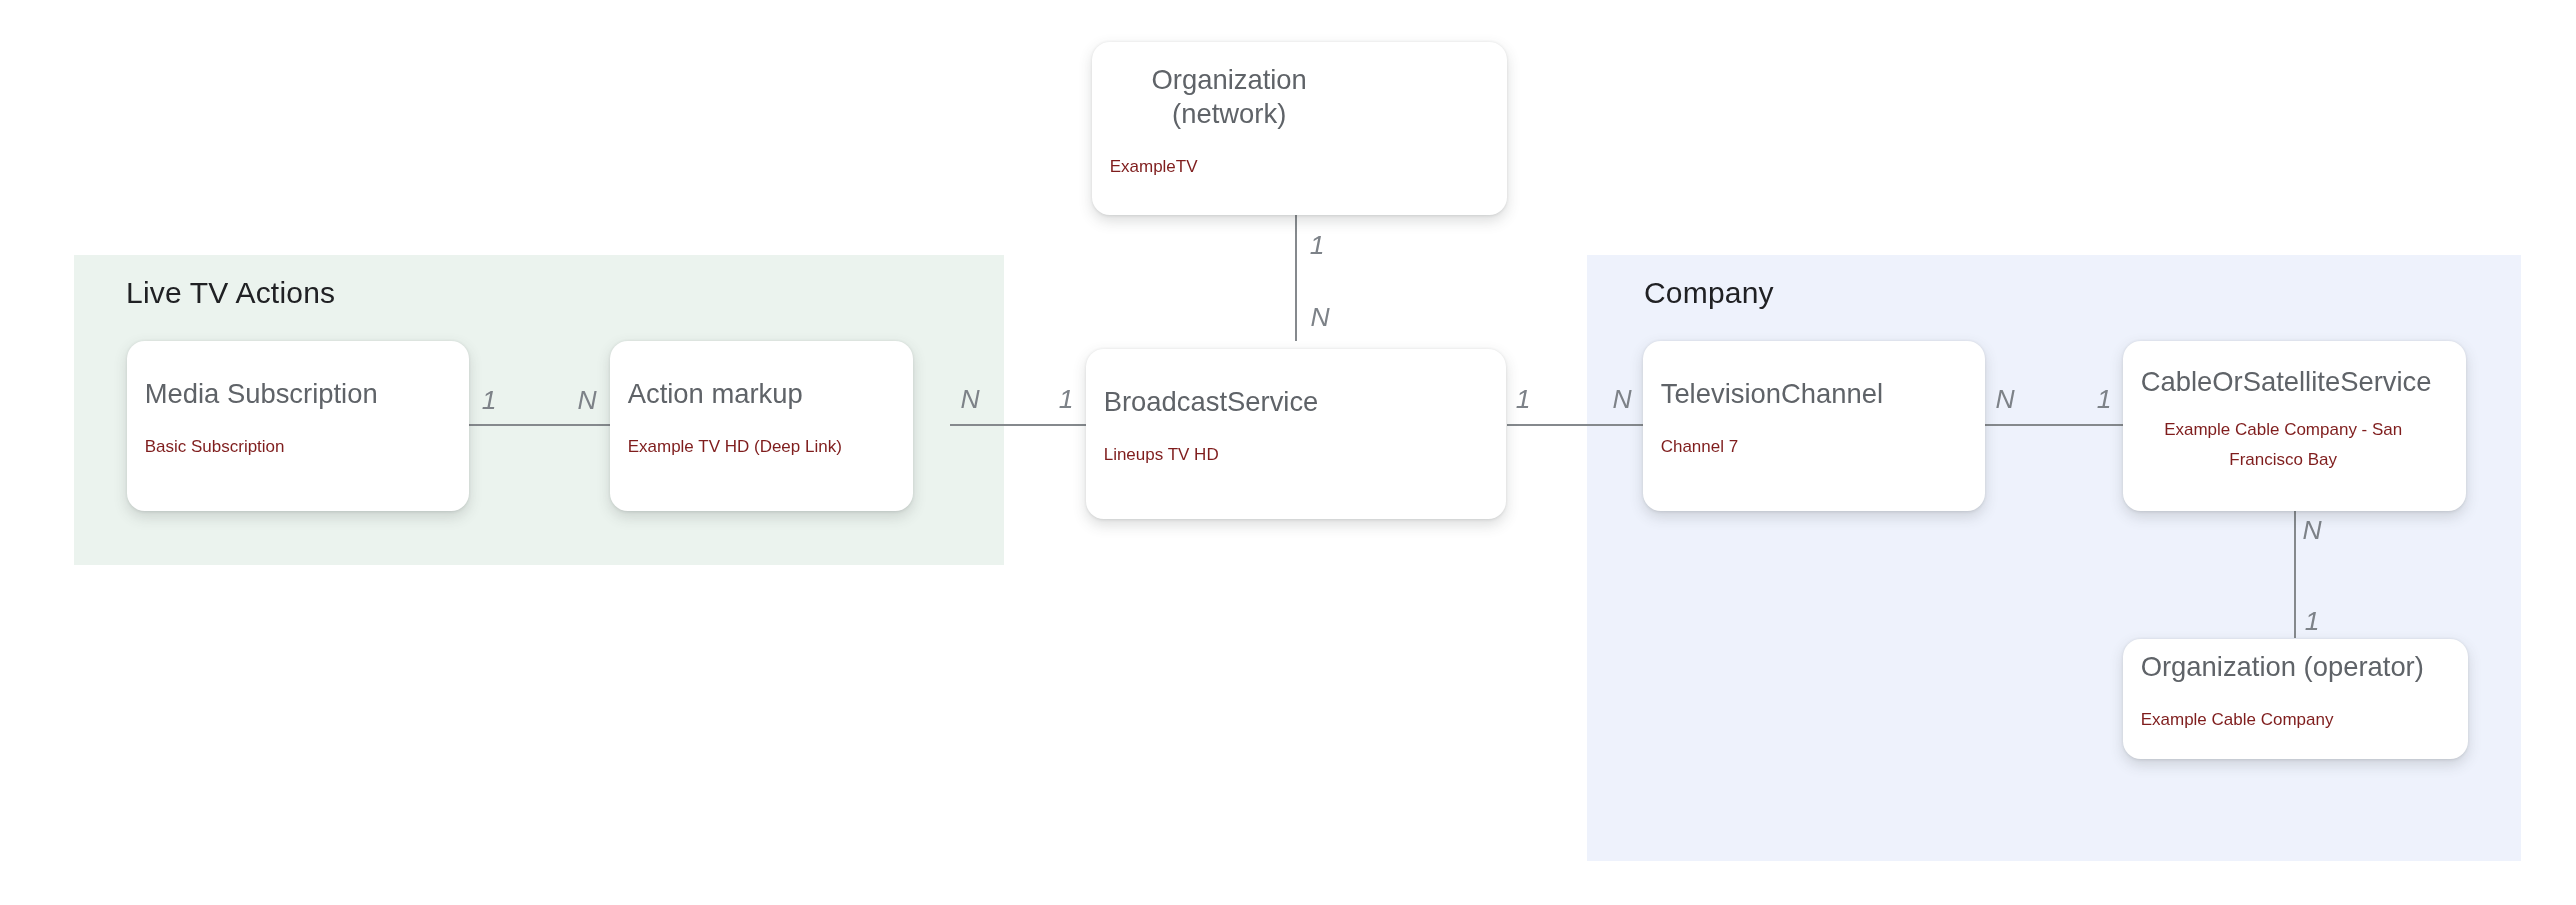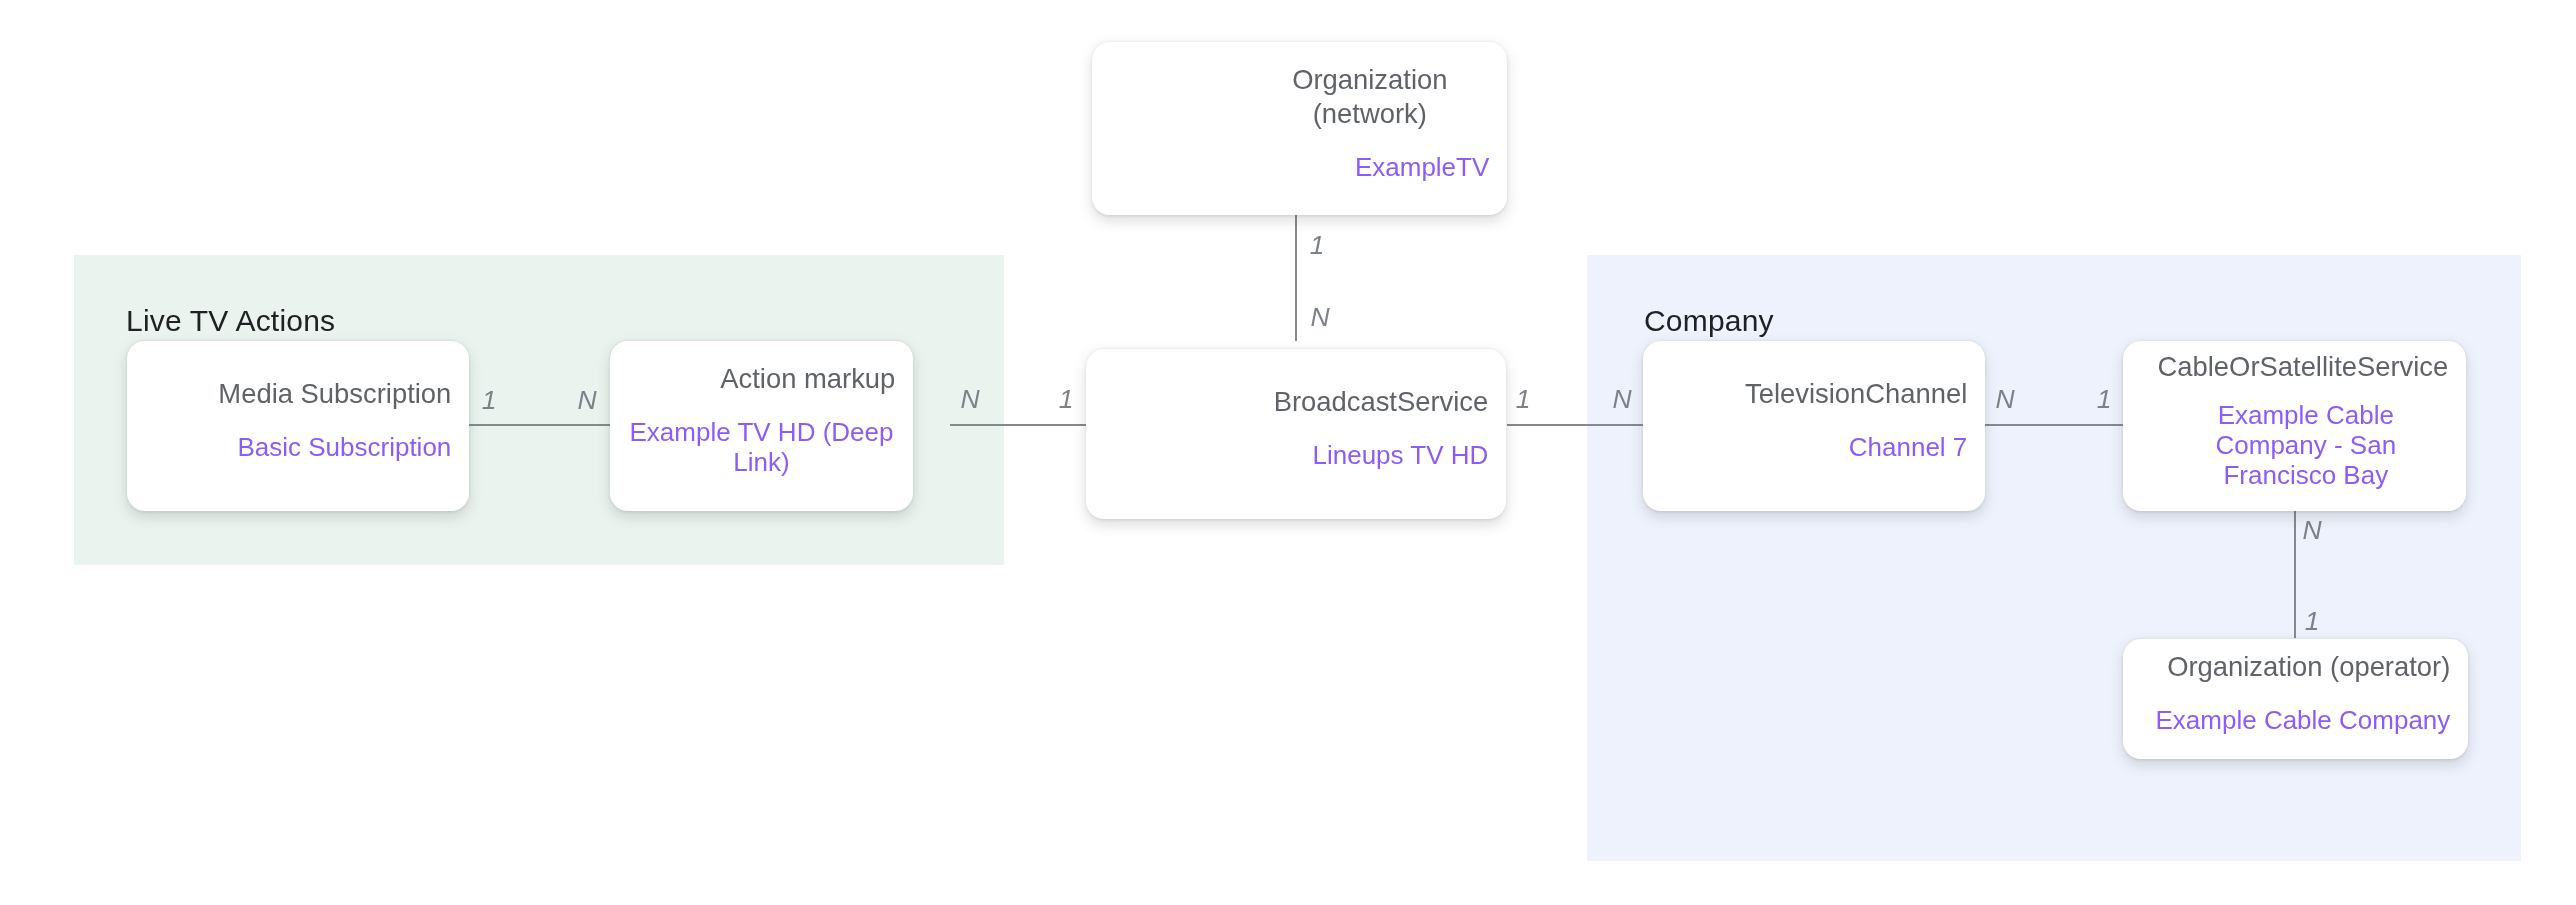--- a/index.html
+++ b/index.html
@@ -12,43 +12,42 @@
   .canvas { position: relative; width: 2576px; height: 906px; background: #ffffff; }
 
   .region { position: absolute; }
   .region--green { left: 74px; top: 255px; width: 930px; height: 310px; background: #EBF3EE; }
   .region--blue  { left: 1587px; top: 255px; width: 934px; height: 606px; background: #EEF2FC; }
   .region-title {
     position: absolute; top: 19.5px;
     font-size: 30px; line-height: 36px;
     color: #202124; letter-spacing: 0.2px;
     white-space: nowrap;
-    margin-top: 28px;
   }
   .region--green .region-title { left: 52px; }
   .region--blue  .region-title { left: 57px; }
 
   .node {
     position: absolute;
     background: #ffffff;
     border-radius: 17.7px;
     box-shadow: 0 0.9px 2.7px rgba(60,64,67,0.12), 0 5.3px 14px rgba(60,64,67,0.18);
     display: flex; flex-direction: column;
-    align-items: flex-end; justify-content: center;
+    align-items: flex-start; justify-content: center;
     text-align: center;
     gap: 21px;
     padding: 0 17.7px 12.4px 17.7px;
   }
   .node-title {
     font-size: 27.4px; line-height: 34px;
     color: #5F6368;
   }
   .node-subtitle {
-    font-size: 26px; line-height: 30px;
-    color: #8b5cf6;
+    font-size: 17px; line-height: 30px;
+    color: #7f1d1d;
   }
   .node--org-network .node-title { max-width: 239px; }
   .node--cable .node-subtitle { max-width: 285px; }
 
   .edge-line { position: absolute; background: #85898D; }
   .card-label {
     position: absolute;
     transform: translate(-50%, -50%);
     font-size: 26.5px; font-style: italic;
     color: #7D8288;

